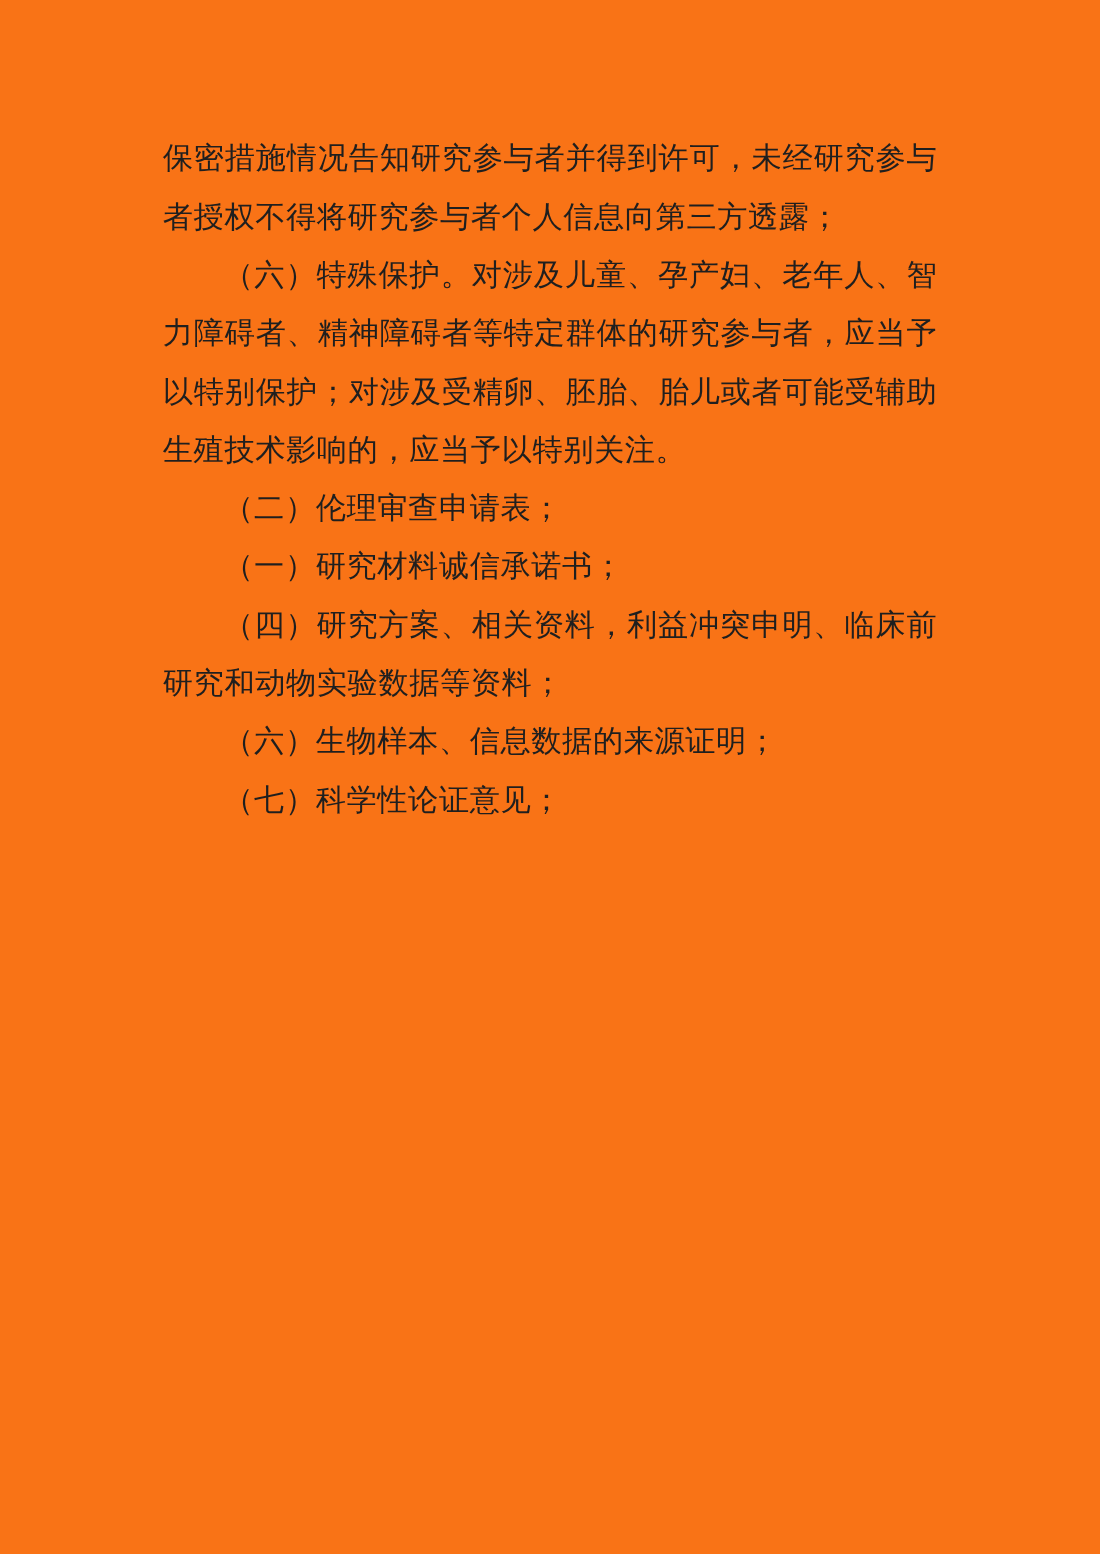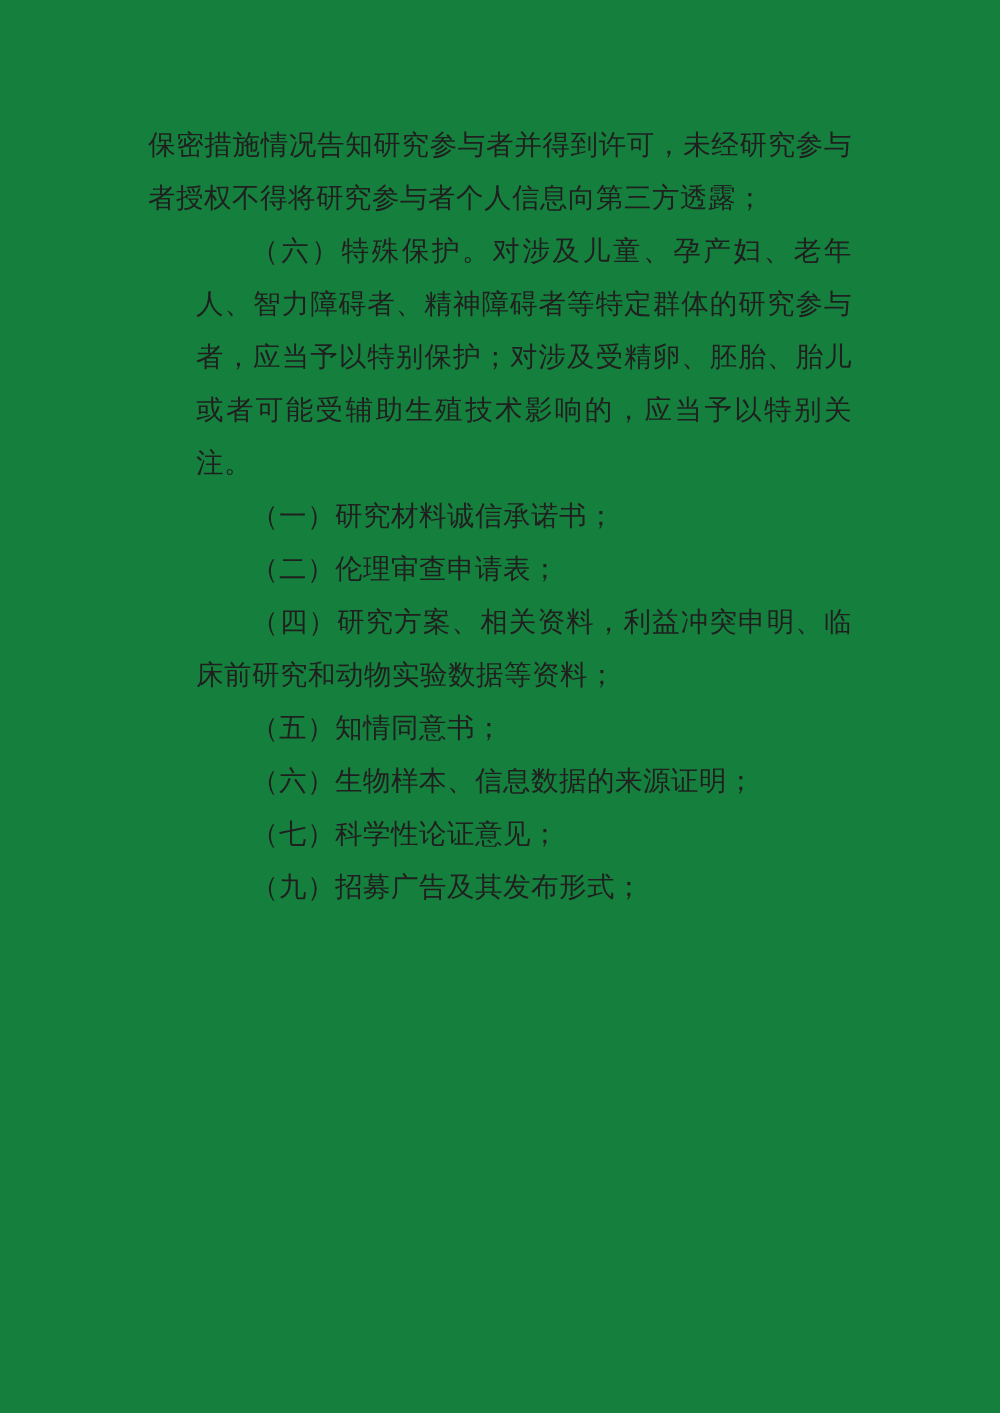--- a/index.html
+++ b/index.html
@@ -10,67 +10,64 @@
   body {
     width: 1000px;
     height: 1413px;
     font-family: "DejaVu Serif", "Liberation Serif", serif;
     color: #1c1c1c;
   }
   .page {
     position: relative;
     width: 1000px;
     height: 1413px;
-    background: #15803d;
+    background: #f97316;
     box-sizing: border-box;
     padding: 118px 148px 56px 148px;
   }
   .doc-body {
     font-size: 27.5px;
     line-height: 53px;
     letter-spacing: 0.5px;
     text-align: justify;
     text-justify: inter-ideograph;
     color: #1f1f1f;
   }
   .para {
     margin: 0;
     text-indent: 0;
   }
   .para.indent {
     text-indent: 55px;
-    margin-left: 48px;
   }
   .para + .para {
     margin-top: 0;
   }
 </style>
 </head>
 <body>
 
 <div class="page">
   <div class="doc-body">
 
     <p class="para">保密措施情况告知研究参与者并得到许可，未经研究参与者授权不得将研究参与者个人信息向第三方透露；</p>
 
     <p class="para indent">（六）特殊保护。对涉及儿童、孕产妇、老年人、智力障碍者、精神障碍者等特定群体的研究参与者，应当予以特别保护；对涉及受精卵、胚胎、胎儿或者可能受辅助生殖技术影响的，应当予以特别关注。</p>
 
 
+    <p class="para indent">（二）伦理审查申请表；</p>
+
     <p class="para indent">（一）研究材料诚信承诺书；</p>
-
-    <p class="para indent">（二）伦理审查申请表；</p>
 
 
     <p class="para indent">（四）研究方案、相关资料，利益冲突申明、临床前研究和动物实验数据等资料；</p>
 
-    <p class="para indent">（五）知情同意书；</p>
 
     <p class="para indent">（六）生物样本、信息数据的来源证明；</p>
 
     <p class="para indent">（七）科学性论证意见；</p>
 
 
-    <p class="para indent">（九）招募广告及其发布形式；</p>
 
 
 
   </div>
 </div>
 
 </body></html>

